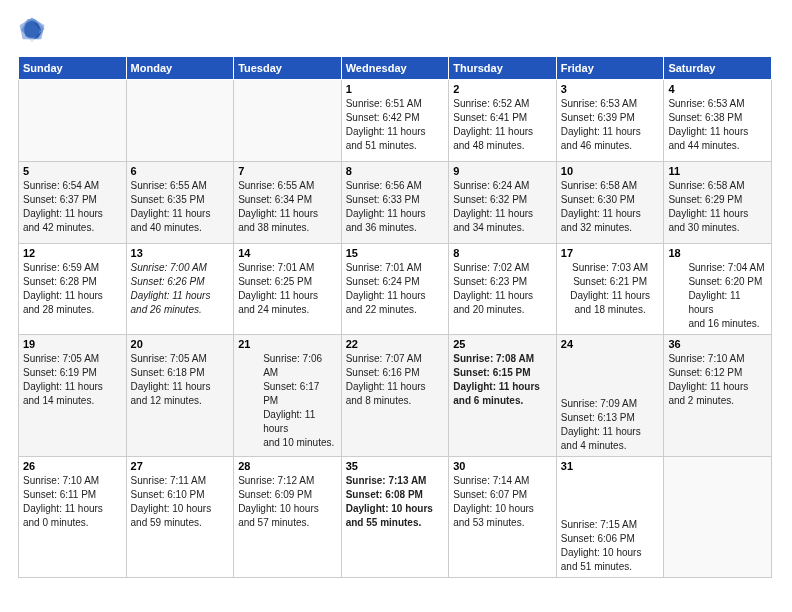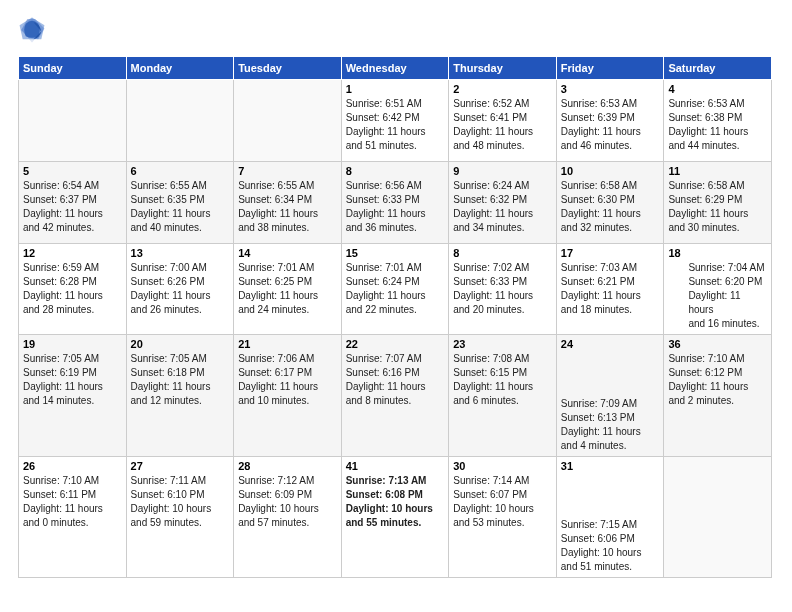--- a/index.html
+++ b/index.html
@@ -213,21 +213,21 @@
         <tr>
           <td>
             <div class="day-number">12</div>
             <div class="day-info" style="white-space: pre-line;">Sunrise: 6:59 AM
 Sunset: 6:28 PM
 Daylight: 11 hours
 and 28 minutes.</div>
           </td>
           <td>
             <div class="day-number">13</div>
-            <div class="day-info" style="white-space: pre-line;">Sunrise: 7:00 AM
+            <div class="day-info" style="white-space: pre-line; font-style: italic;">Sunrise: 7:00 AM
 Sunset: 6:26 PM
 Daylight: 11 hours
 and 26 minutes.</div>
           </td>
           <td>
             <div class="day-number">14</div>
             <div class="day-info" style="white-space: pre-line;">Sunrise: 7:01 AM
 Sunset: 6:25 PM
 Daylight: 11 hours
 and 24 minutes.</div>
@@ -235,27 +235,27 @@
           <td>
             <div class="day-number">15</div>
             <div class="day-info" style="white-space: pre-line;">Sunrise: 7:01 AM
 Sunset: 6:24 PM
 Daylight: 11 hours
 and 22 minutes.</div>
           </td>
           <td>
             <div class="day-number">8</div>
             <div class="day-info" style="white-space: pre-line;">Sunrise: 7:02 AM
-Sunset: 6:33 PM
+Sunset: 6:23 PM
 Daylight: 11 hours
 and 20 minutes.</div>
           </td>
           <td>
             <div class="day-number">17</div>
-            <div class="day-info" style="white-space: pre-line;">Sunrise: 7:03 AM
+            <div class="day-info" style="white-space: pre-line; text-align: center;">Sunrise: 7:03 AM
 Sunset: 6:21 PM
 Daylight: 11 hours
 and 18 minutes.</div>
           </td>
           <td>
             <div class="day-number">18</div>
             <div class="day-info" style="white-space: pre-line; margin-left: 20px;">Sunrise: 7:04 AM
 Sunset: 6:20 PM
 Daylight: 11 hours
 and 16 minutes.</div>
@@ -271,35 +271,35 @@
           </td>
           <td>
             <div class="day-number">20</div>
             <div class="day-info" style="white-space: pre-line;">Sunrise: 7:05 AM
 Sunset: 6:18 PM
 Daylight: 11 hours
 and 12 minutes.</div>
           </td>
           <td>
             <div class="day-number">21</div>
-            <div class="day-info" style="white-space: pre-line;">Sunrise: 7:06 AM
+            <div class="day-info" style="white-space: pre-line; margin-left: 25px;">Sunrise: 7:06 AM
 Sunset: 6:17 PM
 Daylight: 11 hours
 and 10 minutes.</div>
           </td>
           <td>
             <div class="day-number">22</div>
             <div class="day-info" style="white-space: pre-line;">Sunrise: 7:07 AM
 Sunset: 6:16 PM
 Daylight: 11 hours
 and 8 minutes.</div>
           </td>
           <td>
-            <div class="day-number">23</div>
-            <div class="day-info" style="white-space: pre-line;">Sunrise: 7:08 AM
+            <div class="day-number">25</div>
+            <div class="day-info" style="white-space: pre-line; font-weight: bold;">Sunrise: 7:08 AM
 Sunset: 6:15 PM
 Daylight: 11 hours
 and 6 minutes.</div>
           </td>
           <td>
             <div class="day-number">24</div>
             <div class="day-info" style="white-space: pre-line; margin-top: 47px;">Sunrise: 7:09 AM
 Sunset: 6:13 PM
 Daylight: 11 hours
 and 4 minutes.</div>
@@ -328,21 +328,21 @@
 and 59 minutes.</div>
           </td>
           <td>
             <div class="day-number">28</div>
             <div class="day-info" style="white-space: pre-line;">Sunrise: 7:12 AM
 Sunset: 6:09 PM
 Daylight: 10 hours
 and 57 minutes.</div>
           </td>
           <td>
-            <div class="day-number">41</div>
+            <div class="day-number">35</div>
             <div class="day-info" style="white-space: pre-line; font-weight: bold;">Sunrise: 7:13 AM
 Sunset: 6:08 PM
 Daylight: 10 hours
 and 55 minutes.</div>
           </td>
           <td>
             <div class="day-number">30</div>
             <div class="day-info" style="white-space: pre-line;">Sunrise: 7:14 AM
 Sunset: 6:07 PM
 Daylight: 10 hours

